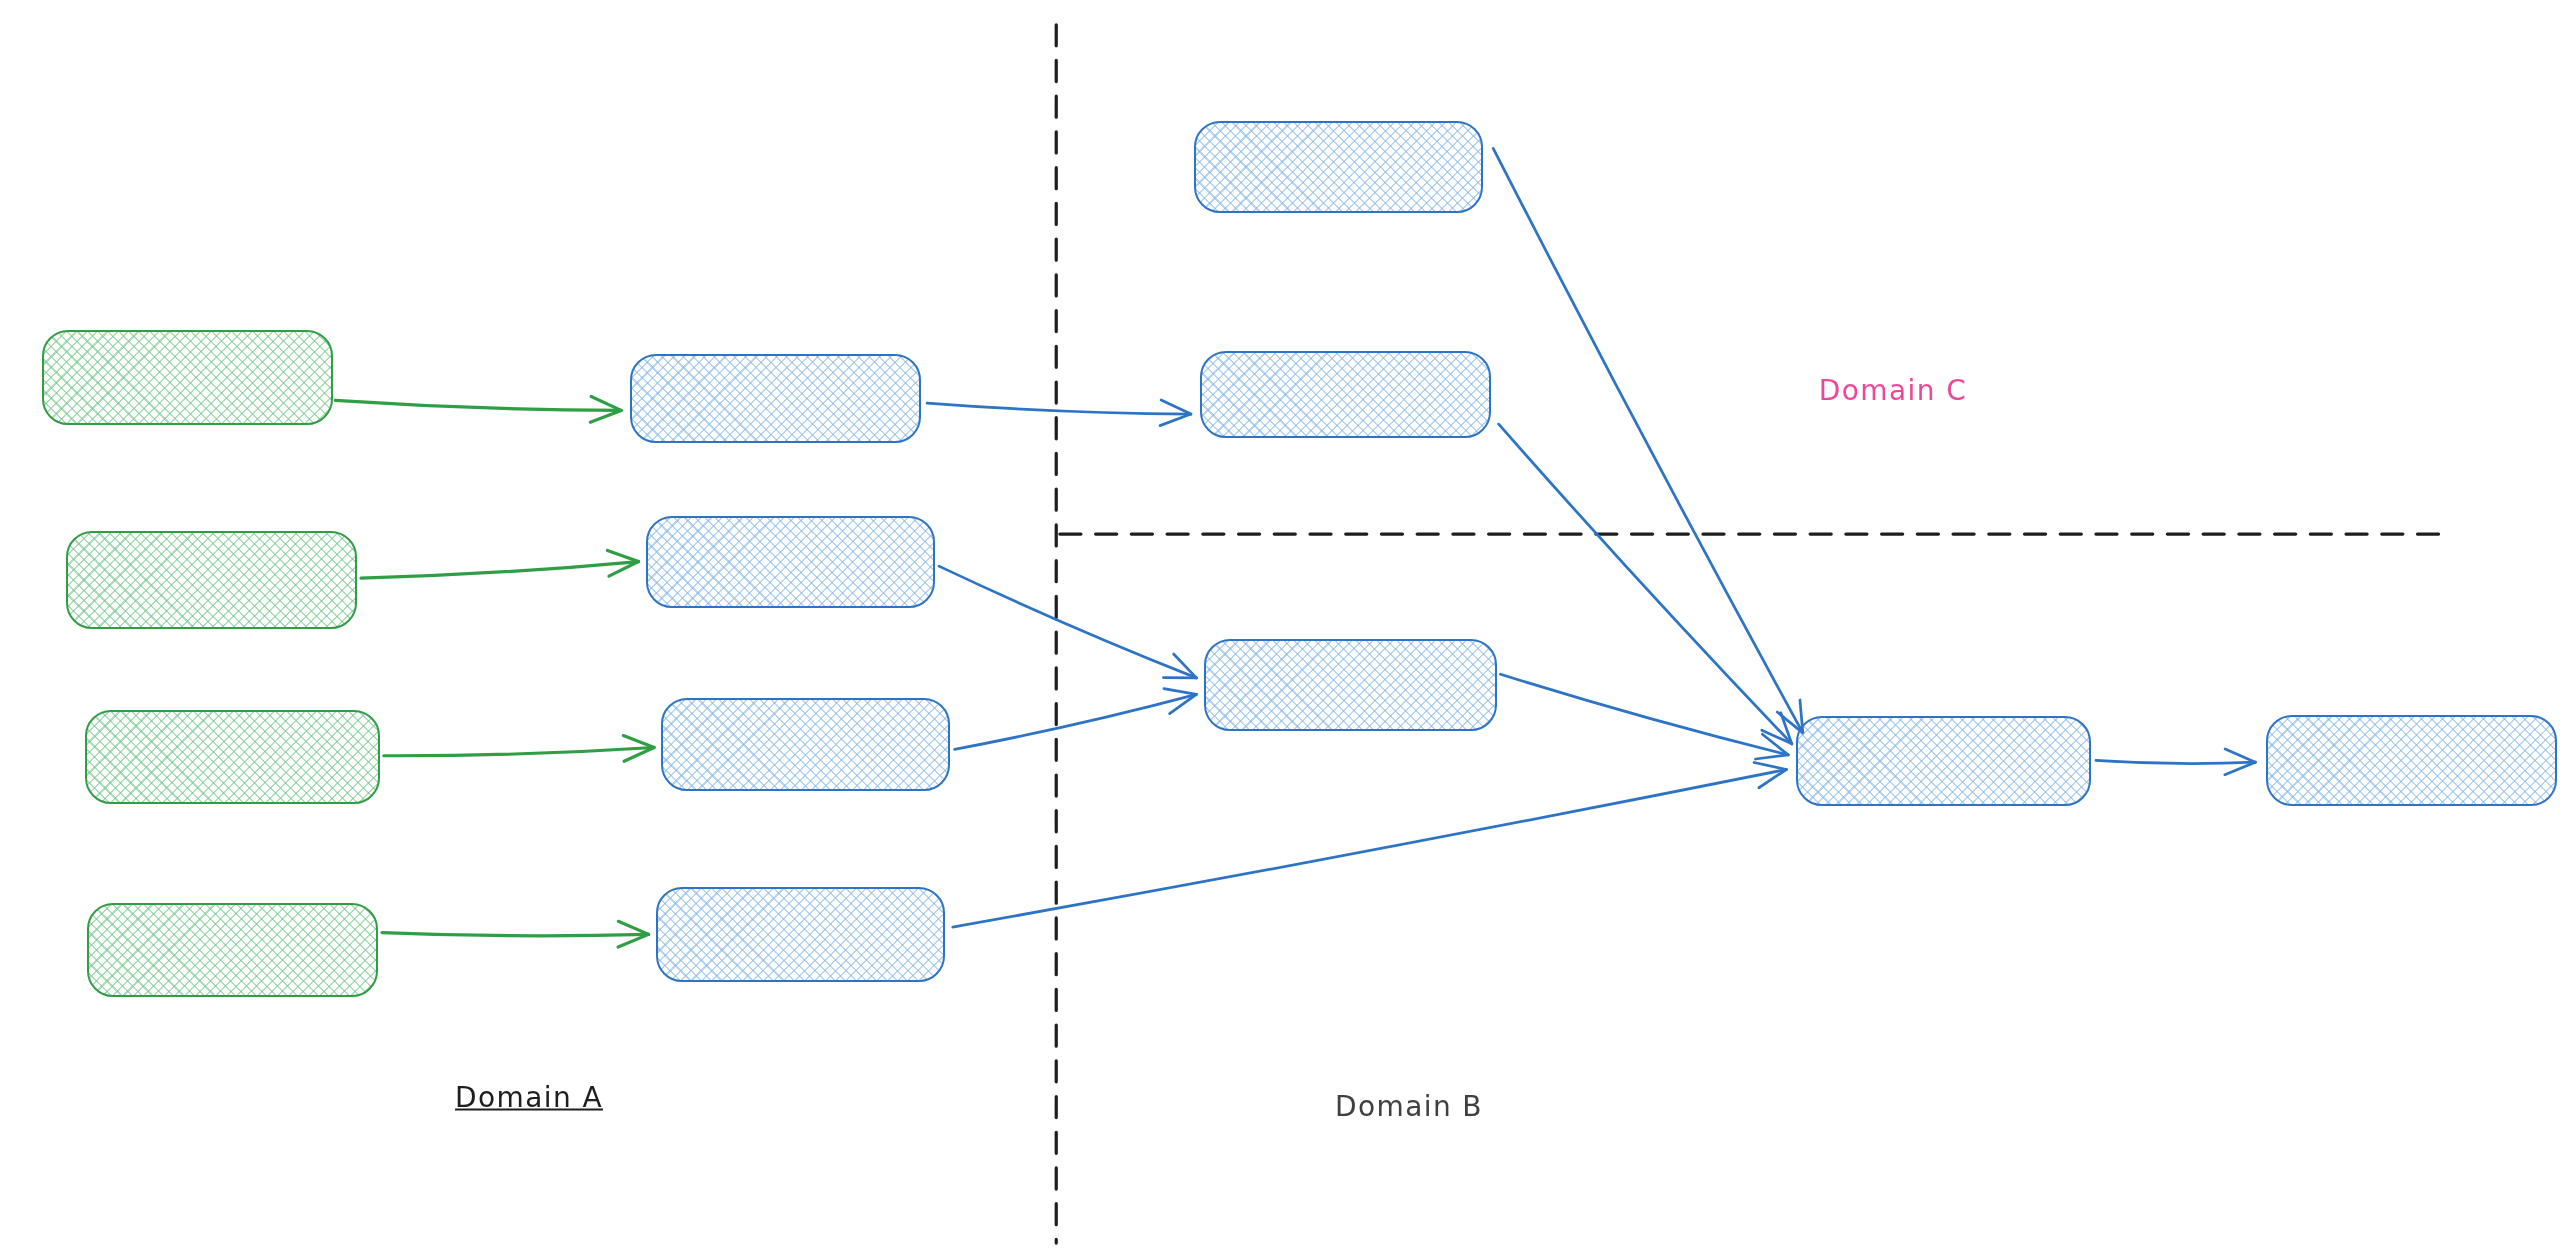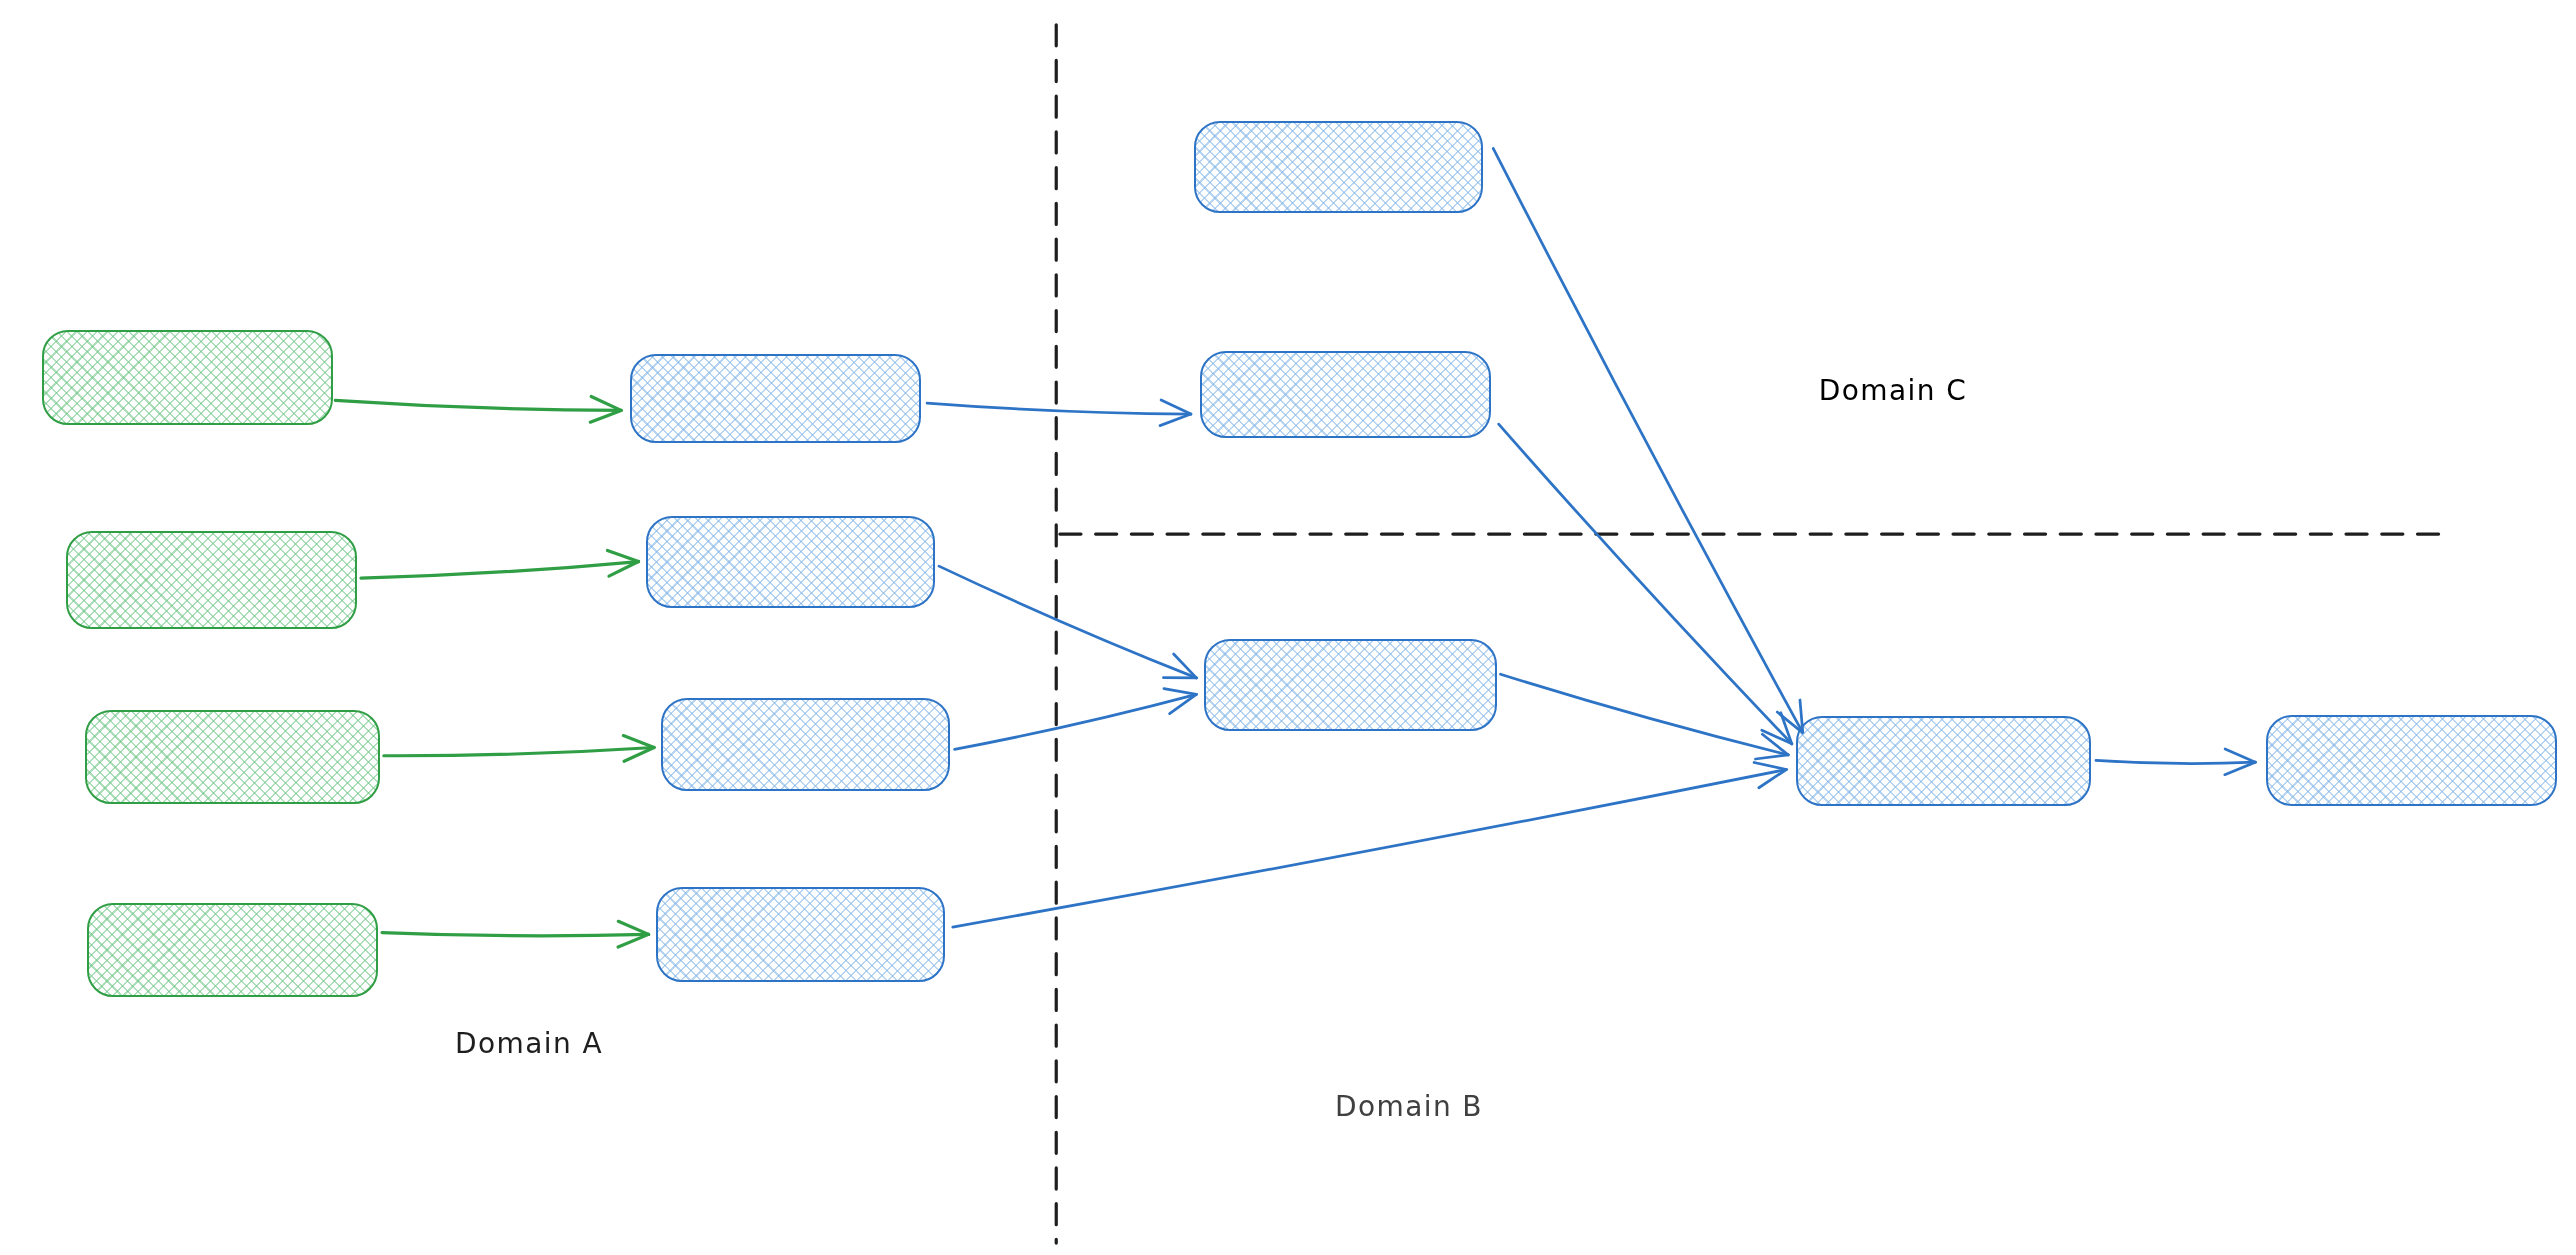--- a/index.html
+++ b/index.html
@@ -126,17 +126,17 @@
       <div class="node" style="left: 646px; top: 516px; width: 289px; height: 92px; border-color: rgb(46, 116, 198); background-image: repeating-linear-gradient(45deg, rgba(125, 179, 230, 0.55) 0px, rgba(125, 179, 230, 0.55) 1.5px, transparent 1.5px, transparent 7.3px), repeating-linear-gradient(135deg, rgba(125, 179, 230, 0.55) 0px, rgba(125, 179, 230, 0.55) 1.5px, transparent 1.5px, transparent 7.3px);"></div>
       <div class="node" style="left: 661px; top: 698px; width: 289px; height: 93px; border-color: rgb(46, 116, 198); background-image: repeating-linear-gradient(45deg, rgba(125, 179, 230, 0.55) 0px, rgba(125, 179, 230, 0.55) 1.5px, transparent 1.5px, transparent 7.3px), repeating-linear-gradient(135deg, rgba(125, 179, 230, 0.55) 0px, rgba(125, 179, 230, 0.55) 1.5px, transparent 1.5px, transparent 7.3px);"></div>
       <div class="node" style="left: 656px; top: 887px; width: 289px; height: 95px; border-color: rgb(46, 116, 198); background-image: repeating-linear-gradient(45deg, rgba(125, 179, 230, 0.55) 0px, rgba(125, 179, 230, 0.55) 1.5px, transparent 1.5px, transparent 7.3px), repeating-linear-gradient(135deg, rgba(125, 179, 230, 0.55) 0px, rgba(125, 179, 230, 0.55) 1.5px, transparent 1.5px, transparent 7.3px);"></div>
       <div class="node" style="left: 1194px; top: 121px; width: 289px; height: 92px; border-color: rgb(46, 116, 198); background-image: repeating-linear-gradient(45deg, rgba(125, 179, 230, 0.55) 0px, rgba(125, 179, 230, 0.55) 1.5px, transparent 1.5px, transparent 7.3px), repeating-linear-gradient(135deg, rgba(125, 179, 230, 0.55) 0px, rgba(125, 179, 230, 0.55) 1.5px, transparent 1.5px, transparent 7.3px);"></div>
       <div class="node" style="left: 1200px; top: 351px; width: 291px; height: 87px; border-color: rgb(46, 116, 198); background-image: repeating-linear-gradient(45deg, rgba(125, 179, 230, 0.55) 0px, rgba(125, 179, 230, 0.55) 1.5px, transparent 1.5px, transparent 7.3px), repeating-linear-gradient(135deg, rgba(125, 179, 230, 0.55) 0px, rgba(125, 179, 230, 0.55) 1.5px, transparent 1.5px, transparent 7.3px);"></div>
       <div class="node" style="left: 1204px; top: 639px; width: 293px; height: 92px; border-color: rgb(46, 116, 198); background-image: repeating-linear-gradient(45deg, rgba(125, 179, 230, 0.55) 0px, rgba(125, 179, 230, 0.55) 1.5px, transparent 1.5px, transparent 7.3px), repeating-linear-gradient(135deg, rgba(125, 179, 230, 0.55) 0px, rgba(125, 179, 230, 0.55) 1.5px, transparent 1.5px, transparent 7.3px);"></div>
       <div class="node" style="left: 1796px; top: 716px; width: 295px; height: 90px; border-color: rgb(46, 116, 198); background-image: repeating-linear-gradient(45deg, rgba(125, 179, 230, 0.55) 0px, rgba(125, 179, 230, 0.55) 1.5px, transparent 1.5px, transparent 7.3px), repeating-linear-gradient(135deg, rgba(125, 179, 230, 0.55) 0px, rgba(125, 179, 230, 0.55) 1.5px, transparent 1.5px, transparent 7.3px);"></div>
       <div class="node" style="left: 2266px; top: 715px; width: 291px; height: 91px; border-color: rgb(46, 116, 198); background-image: repeating-linear-gradient(45deg, rgba(125, 179, 230, 0.55) 0px, rgba(125, 179, 230, 0.55) 1.5px, transparent 1.5px, transparent 7.3px), repeating-linear-gradient(135deg, rgba(125, 179, 230, 0.55) 0px, rgba(125, 179, 230, 0.55) 1.5px, transparent 1.5px, transparent 7.3px);"></div>
     </div>
 
-  <div class="region-label" style="left: 529px; top: 1043px; color: rgb(30, 30, 30);">Domain A</div>
+  <div class="region-label" style="left: 529px; top: 1097px; color: rgb(30, 30, 30); text-decoration: underline;">Domain A</div>
   <div class="region-label" style="left: 1409px; top: 1106px; color: #404040;">Domain B</div>
-  <div class="region-label" style="left: 1893px; top: 390px; color: #000000;">Domain C</div>
+  <div class="region-label" style="left: 1893px; top: 390px; color: #ec4899;">Domain C</div>
 </div>
 
 
 </body></html>

